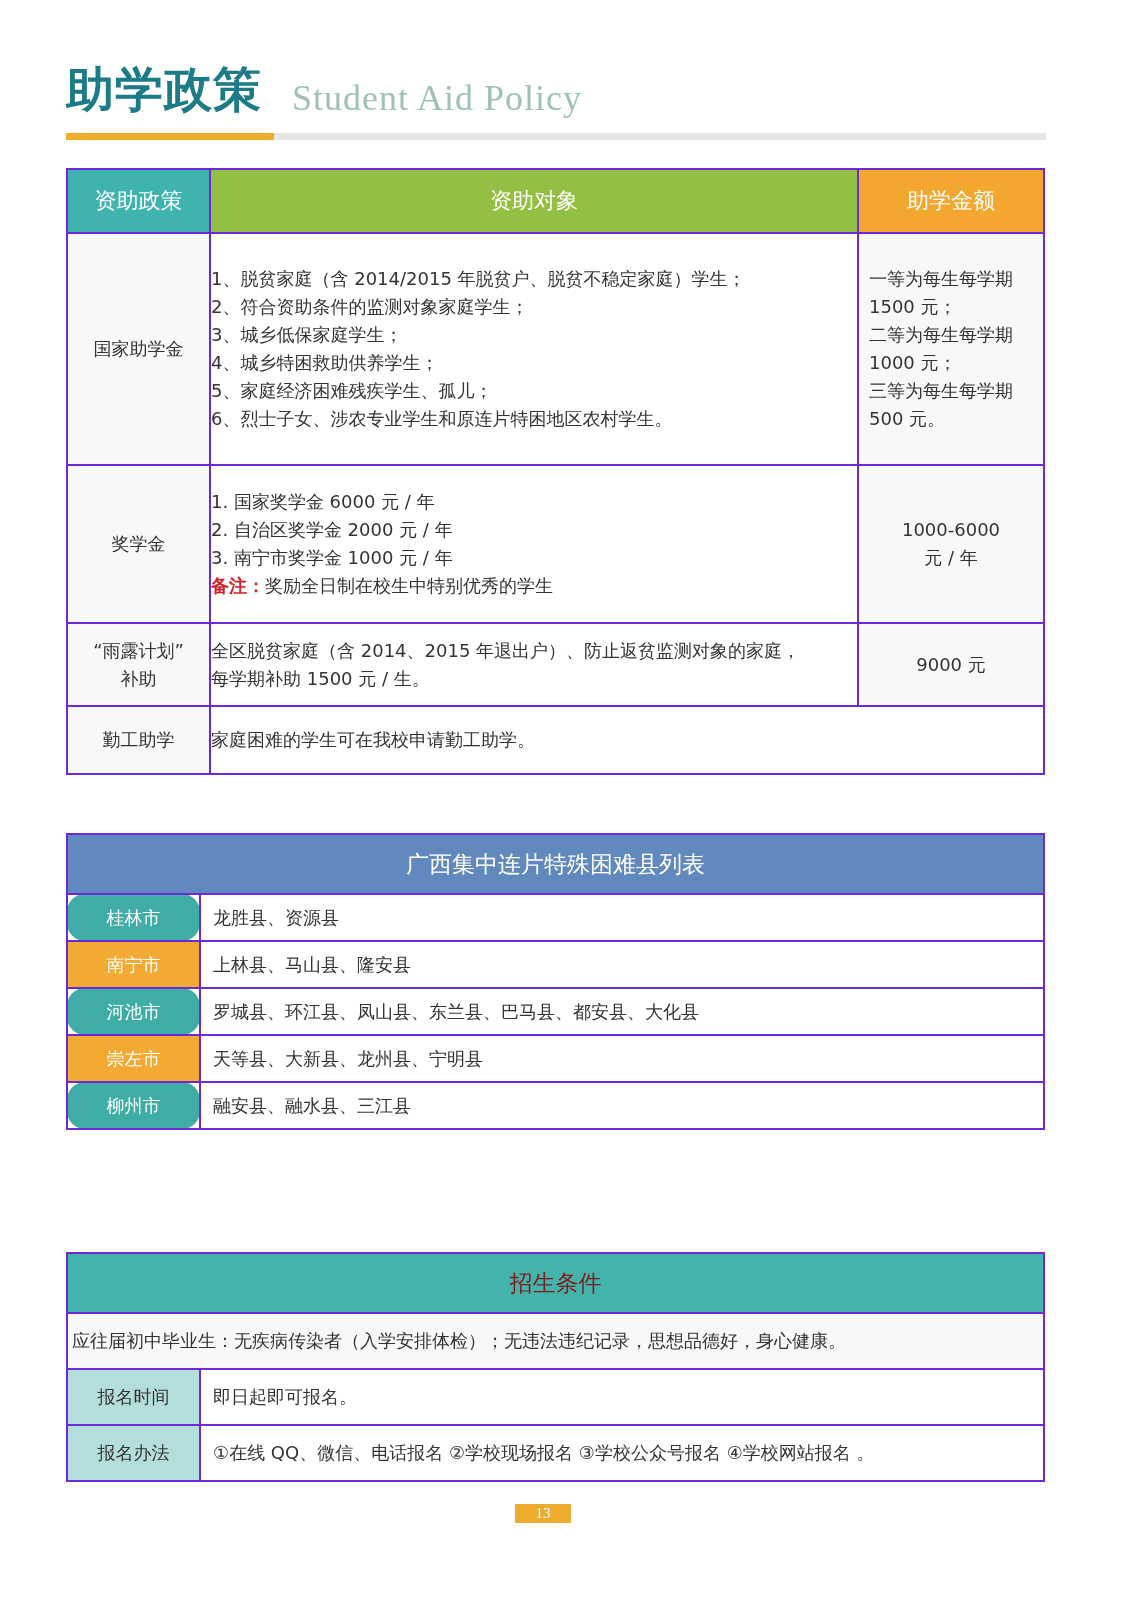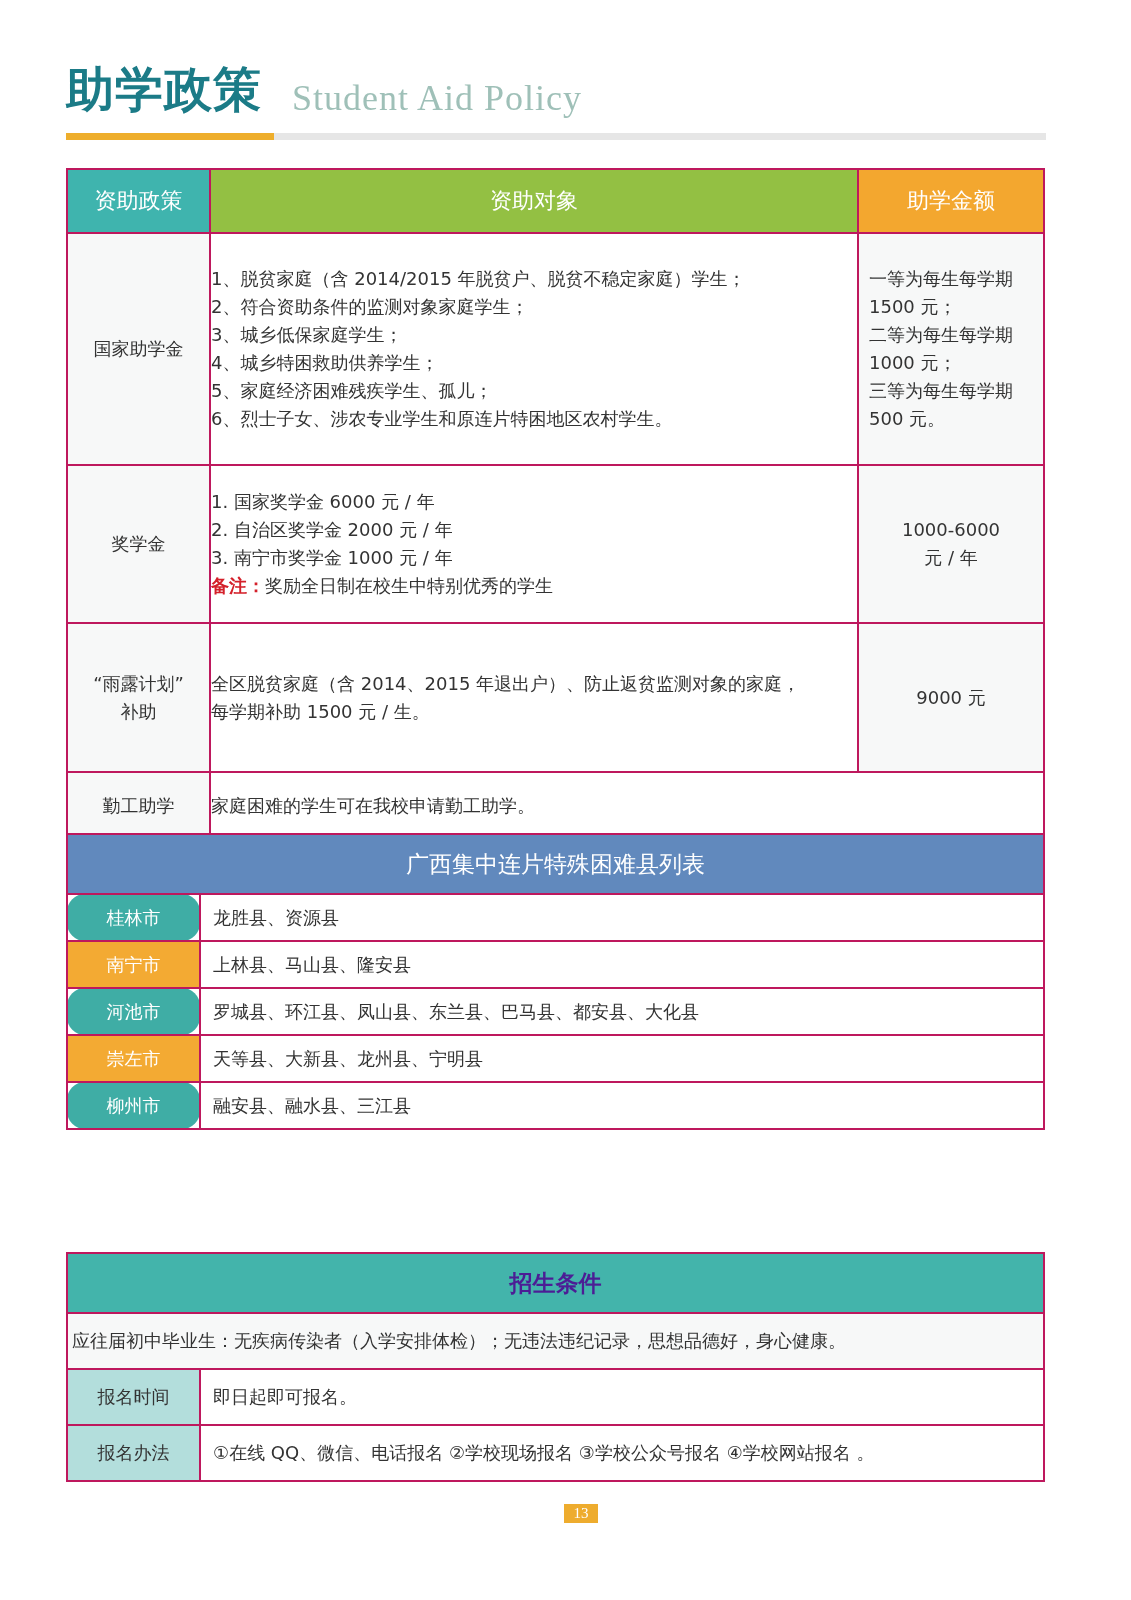--- a/index.html
+++ b/index.html
@@ -4,21 +4,21 @@
 <style>
   html, body { margin:0; padding:0; background:#ffffff; }
   body { width:1131px; height:1600px; position:relative; font-family:"DejaVu Sans", sans-serif; color:#333; overflow:hidden; }
   .title-wrap { position:absolute; left:66px; top:60px; width:980px; }
   .title-cn { position:absolute; left:0; top:0; font-family:Liberation Sans, sans-serif; font-weight:bold; font-size:48px; color:#1b7b87; letter-spacing:1px; line-height:60px; white-space:nowrap; }
   .title-en { position:absolute; left:226px; top:16px; font-family:"Liberation Serif", serif; font-size:36px; color:#9fc0b8; line-height:44px; white-space:nowrap; letter-spacing:1px; }
   .title-bar-gray { position:absolute; left:66px; top:133px; width:980px; height:7px; background:#e6e6e6; }
   .title-bar-orange { position:absolute; left:66px; top:133px; width:208px; height:7px; background:#eeae2c; }
 
   table { border-collapse:collapse; position:absolute; left:66px; width:977px; table-layout:fixed; }
-  td, th { border:2px solid #be185d; padding:0; }
+  td, th { border:2px solid #6d28d9; padding:0; }
 
   
   .policy { top:168px; }
   .policy th { height:62px; color:#fff; font-weight:normal; font-size:22px; }
   .th-teal { background:#3fb4ae; }
   .th-green { background:#93c043; }
   .th-orange { background:#f3a72f; }
   .policy td { background:#f7f8f8; font-size:18px; color:#333; line-height:28px; vertical-align:middle; }
   .policy td.name { text-align:center; font-size:18px; }
   .policy td.desc { background:#ffffff; }
@@ -30,26 +30,26 @@
   .county { top:833px; }
   .county th { height:58px; background:#6189bd; color:#fff; font-weight:normal; font-size:23px; }
   .county td { height:45px; font-size:18px; }
   .county td.city { color:#fff; text-align:center; font-size:18px; }
   .city.teal { background:#3fada5;border-radius:18px; }
   .city.orange { background:#f3aa33; }
   .county td.list { background:#fff; padding-left:12px; }
 
   
   .admit { top:1252px; }
-  .admit th { height:58px; background:#43b4ab; color:#4c1d95; font-weight:bold; font-size:23px; }
+  .admit th { height:58px; background:#43b4ab; color:#7f1d1d; font-weight:normal; font-size:23px; }
   .admit td.full { height:54px; background:#f7f8f8; padding-left:4px; font-size:18px;font-family:Liberation Mono, monospace; }
   .admit td.label { background:#b3dedc; text-align:center; font-size:18px; height:54px; }
   .admit td.val { background:#fff; padding-left:12px; font-size:18px; }
 
-  .page-num { position:absolute; left:564px; top:1504px; width:34px; height:19px; background:#eeac2e; color:#fff; font-size:15px; text-align:center; line-height:19px; font-family:"Liberation Serif", serif; }
+  .page-num { position:absolute; left:515px; top:1504px; width:56px; height:19px; background:#eeac2e; color:#fff; font-size:15px; text-align:center; line-height:19px; font-family:"Liberation Serif", serif; }
 </style>
 </head>
 <body>
 
 <div class="title-wrap">
   <div class="title-cn">助学政策</div>
   <div class="title-en">Student Aid Policy</div>
 </div>
 <div class="title-bar-gray"></div>
 <div class="title-bar-orange"></div>
@@ -91,21 +91,21 @@
       <div>1. 国家奖学金 6000 元 / 年</div>
       <div>2. 自治区奖学金 2000 元 / 年</div>
       <div>3. 南宁市奖学金 1000 元 / 年</div>
       <div><span class="red">备注：</span><span>奖励全日制在校生中特别优秀的学生</span></div>
     </td>
     <td class="amt center">
       <div>1000-6000</div>
       <div>元 / 年</div>
     </td>
   </tr>
-  <tr style="height:149px">
+  <tr style="height:83px">
     <td class="name">
       <div>“雨露计划”</div>
       <div>补助</div>
     </td>
     <td class="desc">
       <div>全区脱贫家庭（含 2014、2015 年退出户）、防止返贫监测对象的家庭，</div>
       <div>每学期补助 1500 元 / 生。</div>
     </td>
     <td class="amt center">9000 元</td>
   </tr>

